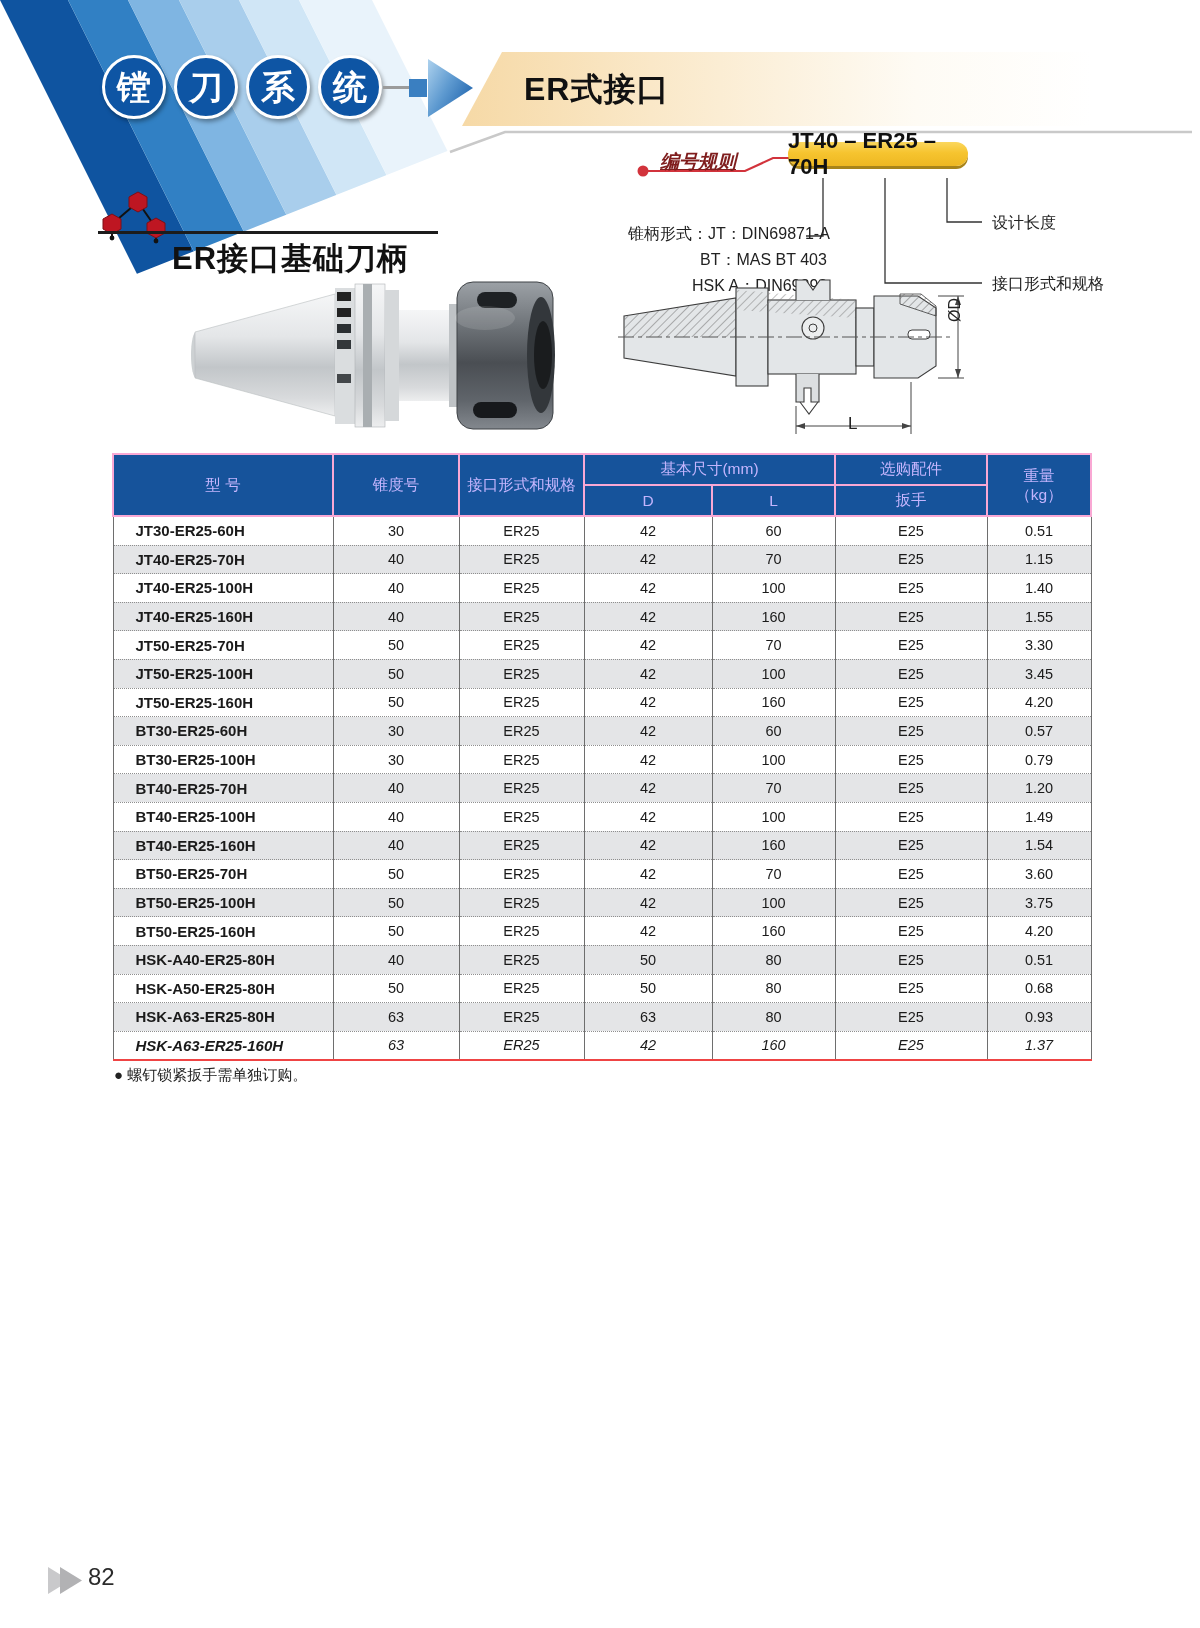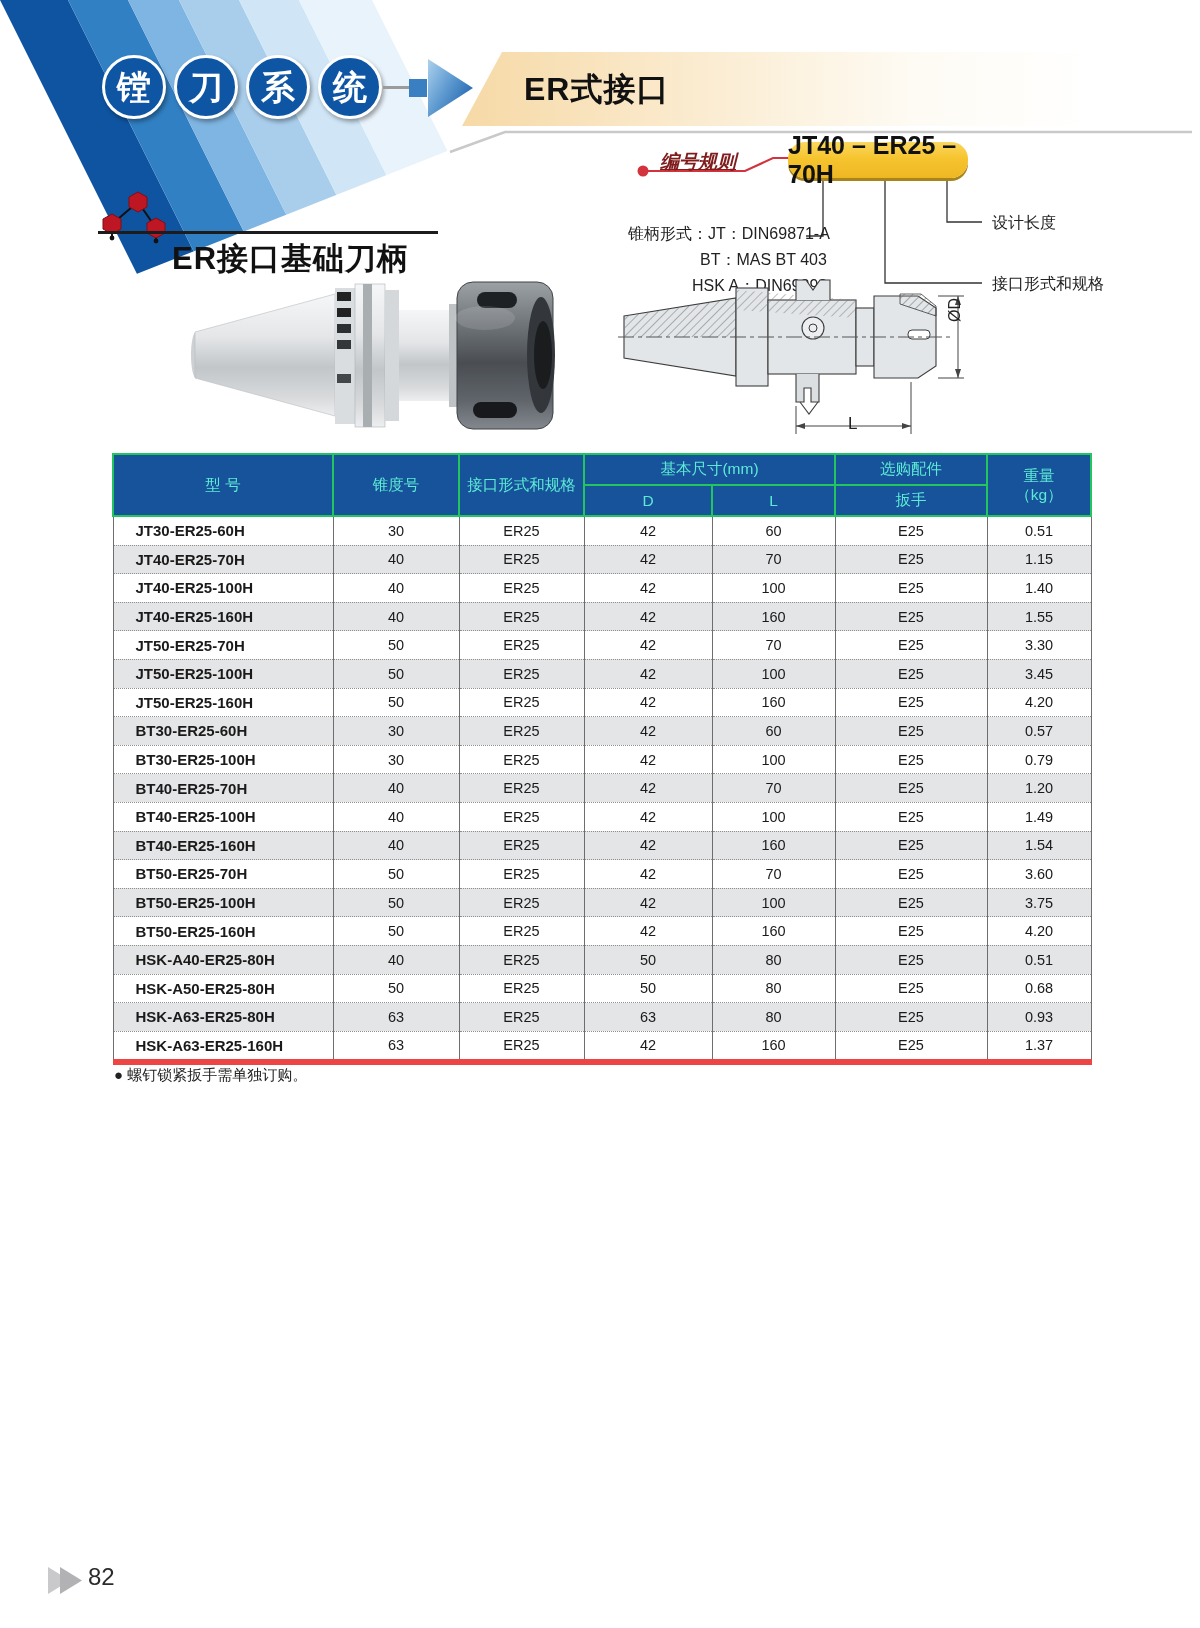--- a/index.html
+++ b/index.html
@@ -17,48 +17,48 @@
   .arrow-right{position:absolute;left:428px;top:59px;width:45px;height:58px;
     clip-path:polygon(0 0,100% 50%,0 100%);
     background:linear-gradient(120deg,#aed2ee 0%,#5e9ad0 45%,var(--logo_blue,#0e55a4) 100%);}
   .banner{position:absolute;left:462px;top:52px;width:630px;height:74px;
     clip-path:polygon(40px 0,100% 0,100% 100%,0 100%);
     background:linear-gradient(90deg,var(--banner_peach,#f6d9a6) 0%,#fae8c8 30%,#fefbf4 72%,#ffffff 100%);}
   .banner-title{position:absolute;left:524px;top:52px;height:59px;line-height:74px;
     font-size:32px;font-weight:bold;color:#111;letter-spacing:1px;}
 
   
-  .badge{position:absolute;left:788px;top:142px;width:180px;height:36px;border-radius:17px;
+  .badge{position:absolute;left:788px;top:142px;width:180px;height:24px;border-radius:17px;
     background:linear-gradient(#fbd75e 0%,var(--badge_yellow,#f6c42f) 45%,#edb722 100%);
     box-shadow:0 3px 0 #a8841a;display:flex;align-items:center;justify-content:center;
-    font-size:25px;font-weight:bold;color:#111;}
+    font-size:22px;font-weight:bold;color:#111;}
   .num-label{position:absolute;left:660px;top:149px;font-size:19px;font-weight:bold;
     font-style:italic;color:#7f1d1d;text-decoration:underline;}
   .anno{position:absolute;font-size:16px;color:#222;white-space:nowrap;}
 
   
   .series-title{position:absolute;left:172px;top:200px;font-size:23px;font-weight:bold;color:#111;}
   .title-underline{position:absolute;left:98px;top:231px;width:340px;height:3px;background:#1c1c1c;}
   .sub-title{position:absolute;left:172px;top:238px;font-size:31px;font-weight:bold;color:#111;letter-spacing:1px;}
 
   
   .dim-d{position:absolute;left:946px;top:322px;font-size:16px;color:#222;transform:rotate(-90deg);transform-origin:left top;}
   .dim-l{position:absolute;left:848px;top:414px;font-size:17px;color:#222;}
 
   
   table.spec{position:absolute;left:112px;top:453px;border-collapse:collapse;table-layout:fixed;
     width:978px;font-size:14.5px;}
-  table.spec th{background:var(--table_header_blue,#16539b);color:#5eead4;font-weight:normal;
-    border:2px solid #22c55e;font-size:15.5px;height:29px;padding:0;text-align:center;}
+  table.spec th{background:var(--table_header_blue,#16539b);color:#c4b5fd;font-weight:normal;
+    border:2px solid #f9a8d4;font-size:15.5px;height:29px;padding:0;text-align:center;}
   table.spec th .wt{display:block;line-height:1.25;}
   table.spec td{border-left:1px solid #6e6e6e;border-right:1px solid #6e6e6e;
     border-bottom:1px dotted #8e8e8e;height:27.6px;padding:0;text-align:center;color:#1a1a1a;}
   table.spec tr.alt td{background:var(--row_alt_gray,#e4e5e7);}
   table.spec td.model{text-align:left;padding-left:22px;font-weight:bold;font-size:15px;}
-  table.spec tbody tr:last-child td{border-bottom:6px solid #ef4444;}
+  table.spec tbody tr:last-child td{border-bottom:2px solid #ef4444;font-style:italic;}
 
   .footnote{position:absolute;left:114px;top:1066px;font-size:15px;color:#222;}
 
   
   .pg-tri{position:absolute;clip-path:polygon(0 0,100% 50%,0 100%);width:22px;height:27px;}
   .page-number{position:absolute;left:88px;top:1563px;font-size:24px;color:#2b2b2b;}
 </style>
 </head>
 <body>
 

